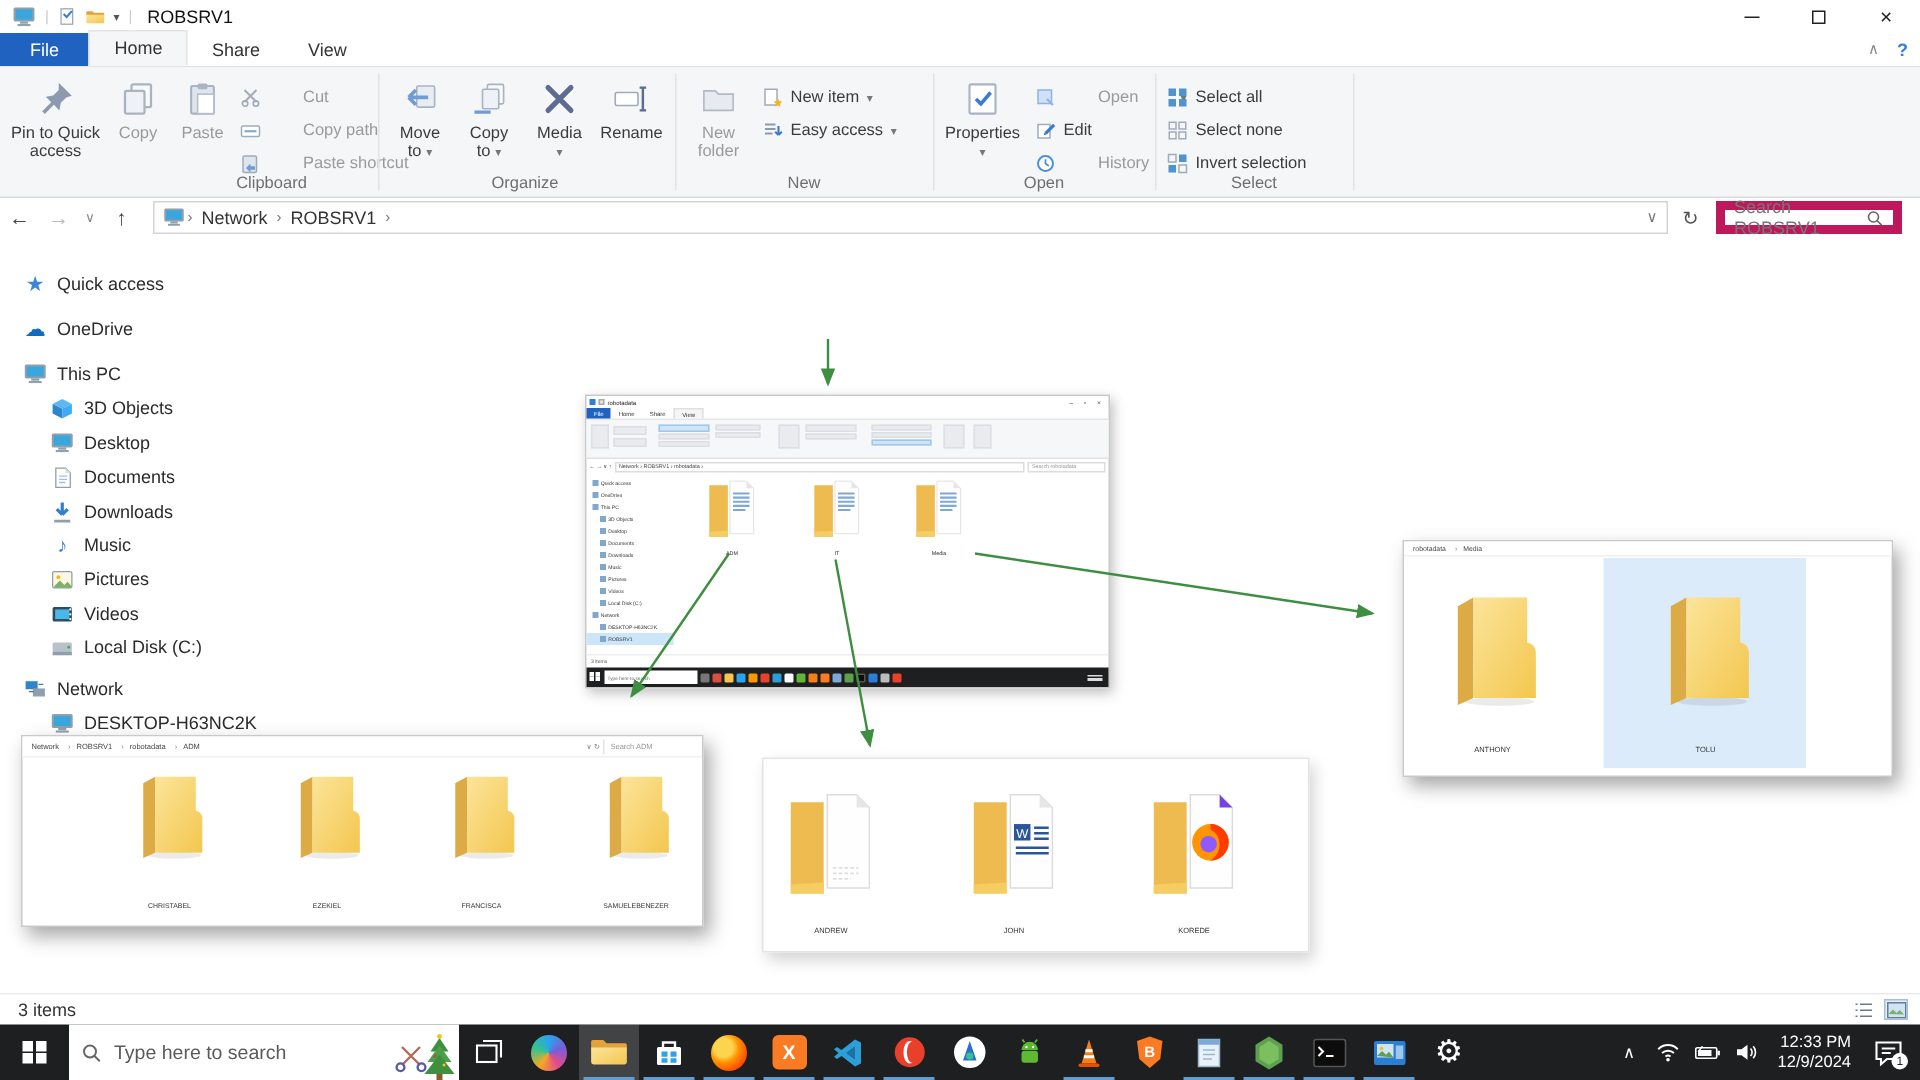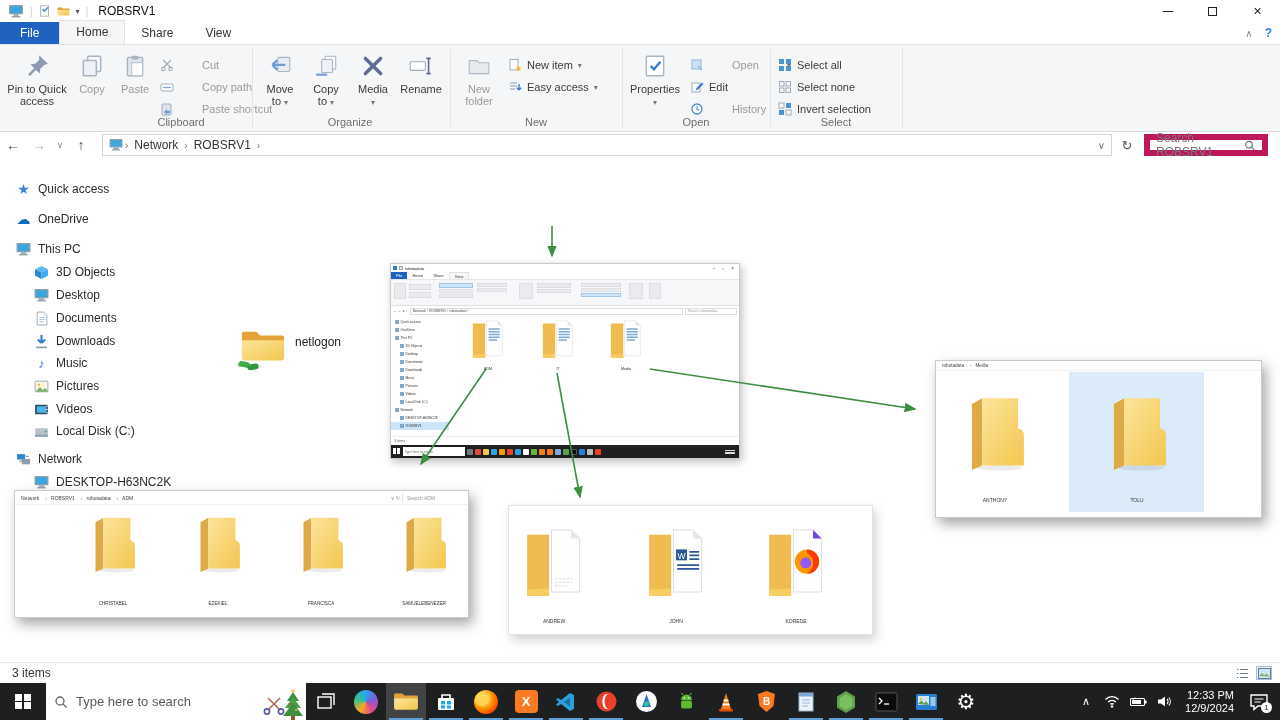--- a/index.html
+++ b/index.html
@@ -557,31 +557,20 @@
         </svg>
       <span>Network</span>
     </div>
     <div class="side-item" style="left:34px;top:313px;">
       <svg class="si-ic" viewBox="0 0 14 14">
           <use href="#ic-pc"></use>
         </svg>
       <span>DESKTOP-H63NC2K</span>
     </div>
 
-    <div class="share-tile" style="left:240px;">
-      <span class="share-ic">
-        <svg width="46" height="38" viewBox="0 0 48 38">
-            <use href="#folder-std"></use>
-          </svg>
-        <svg class="cab" viewBox="0 0 30 16">
-            <use href="#cable"></use>
-          </svg>
-      </span>
-      <span class="share-lbl">netlogon</span>
-    </div>
     <div class="share-tile" style="left:478px;">
       <span class="share-ic">
         <svg width="46" height="38" viewBox="0 0 48 38">
             <use href="#folder-std"></use>
           </svg>
         <svg class="cab" viewBox="0 0 30 16">
             <use href="#cable"></use>
           </svg>
       </span>
       <span class="share-lbl">robotadata</span>

